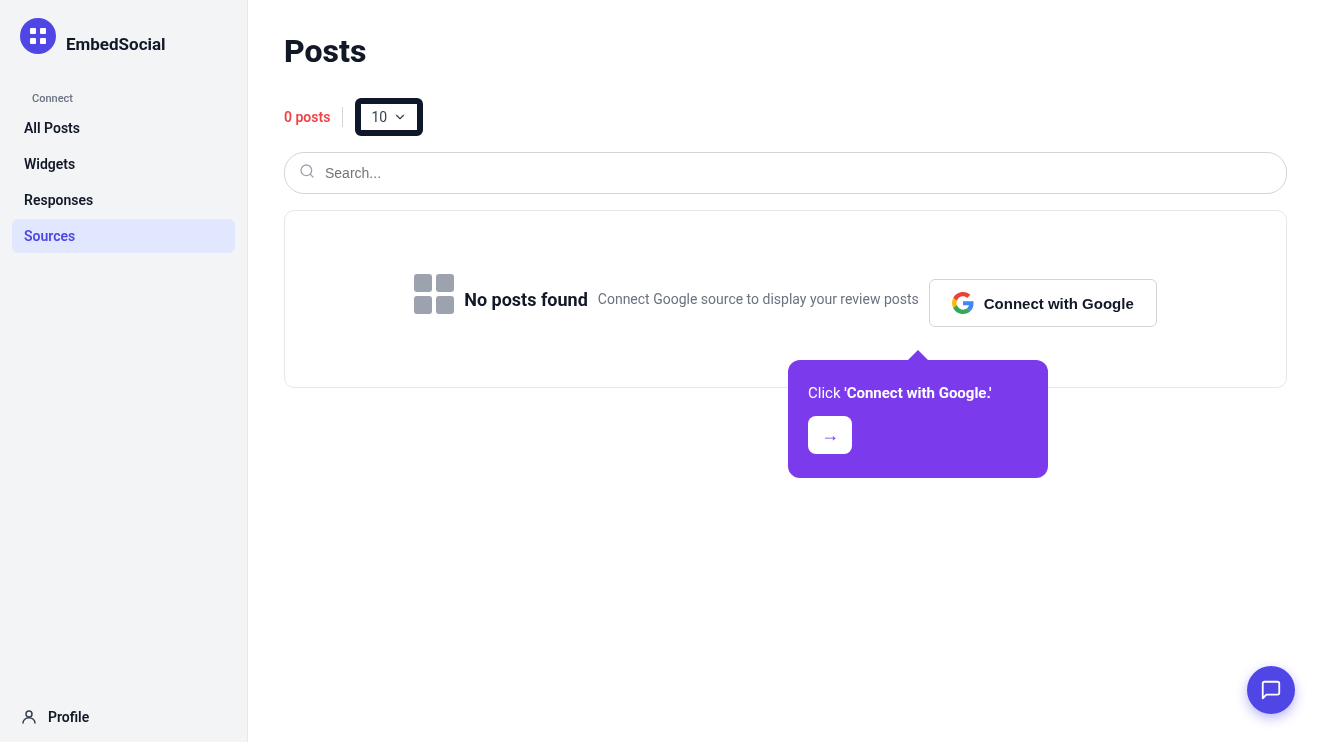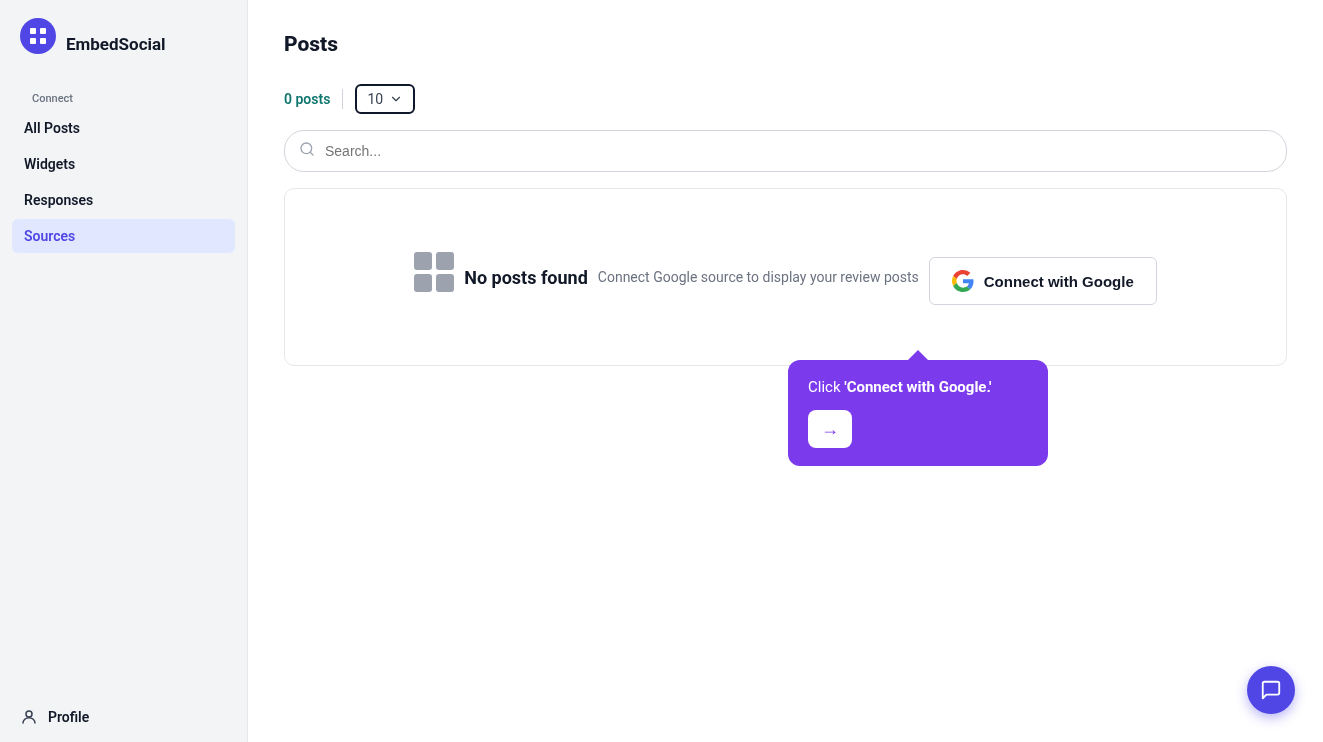--- a/index.html
+++ b/index.html
@@ -79,48 +79,48 @@
     .main {
       flex: 1;
       background: #ffffff;
       display: flex;
       flex-direction: column;
       padding: 32px 36px;
       position: relative;
       overflow-y: auto;
     }
     .page-title {
-      font-size: 21px;
+      font-size: 32px;
       font-weight: 800;
       color: #111827;
       margin-bottom: 28px;
     }
 
     
     .toolbar {
       display: flex;
       align-items: center;
       gap: 12px;
       margin-bottom: 16px;
     }
     .posts-count {
       font-size: 14px;
       font-weight: 600;
-      color: #0f766e;
+      color: #ef4444;
     }
     .divider-v {
       width: 1px;
       height: 20px;
       background: #d1d5db;
     }
     .per-page-select {
       display: flex;
       align-items: center;
       gap: 6px;
-      border: 2px solid #0f172a;
+      border: 6px solid #0f172a;
       border-radius: 6px;
       padding: 5px 10px;
       font-size: 14px;
       color: #374151;
       background: white;
       cursor: pointer;
     }
 
     
     .search-bar {
@@ -205,21 +205,21 @@
       display: flex;
       align-items: center;
       justify-content: center;
     }
 
     
     .tooltip-bubble {
       position: absolute;
       background: #7c3aed;
       border-radius: 12px;
-      padding: 18px 20px;
+      padding: 24px 20px;
       color: white;
       font-size: 15px;
       z-index: 100;
       top: 360px;
       left: 540px;
       min-width: 260px;
       display: flex;
       flex-direction: column;
       gap: 14px;
     }

